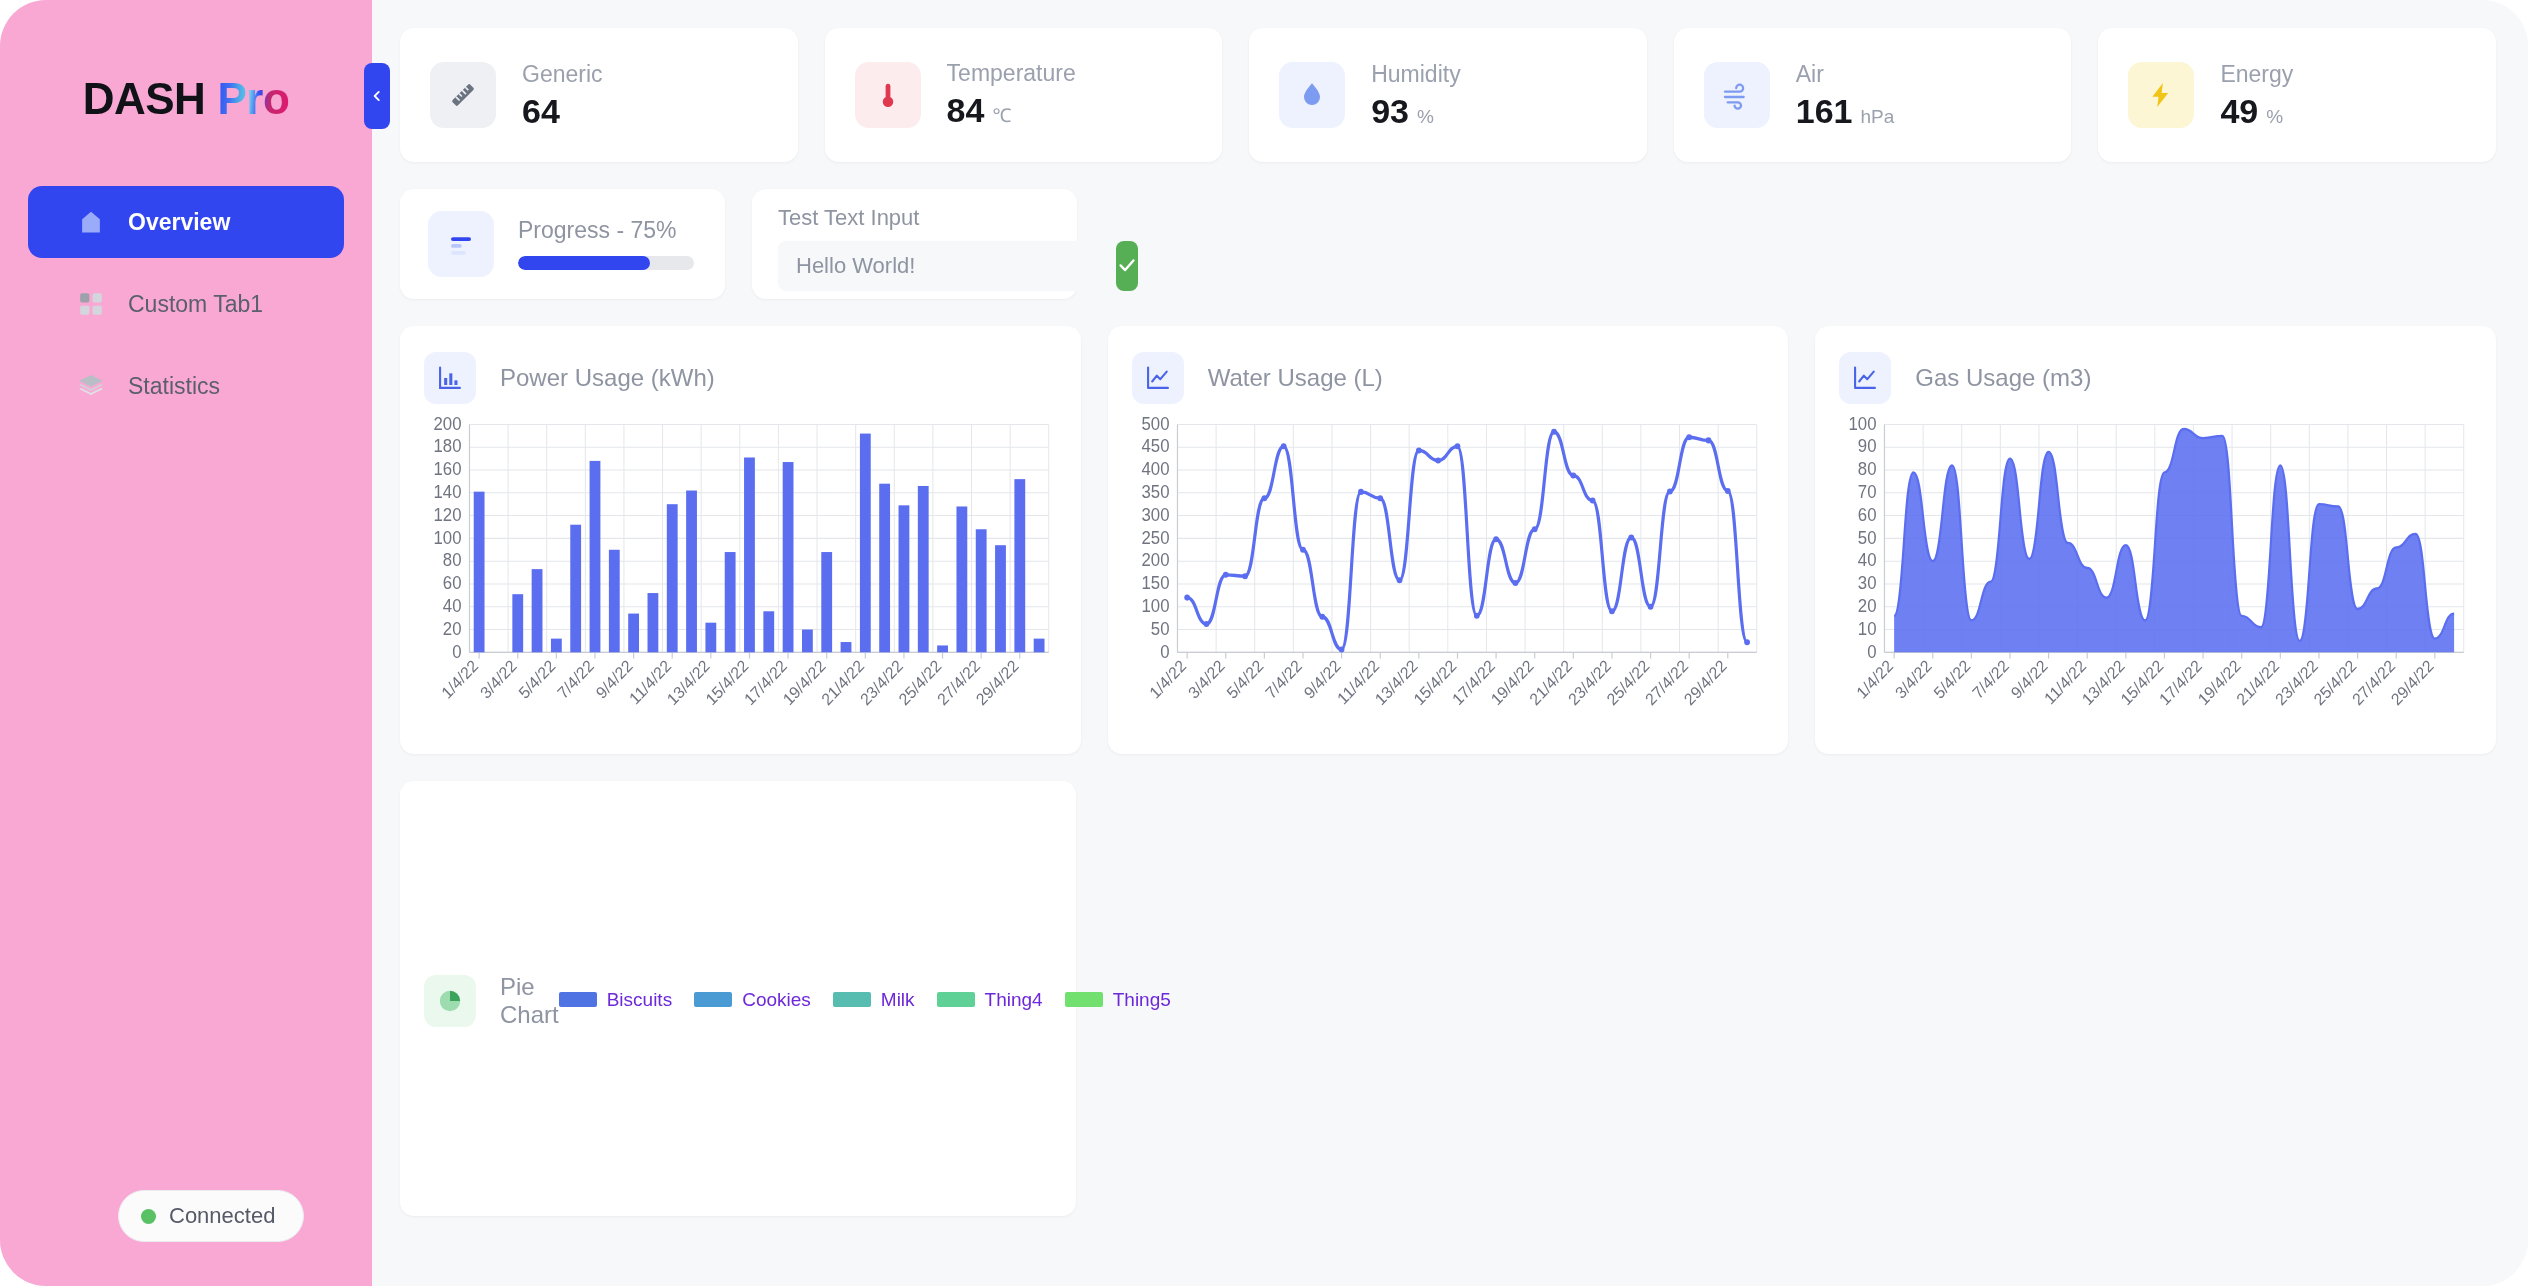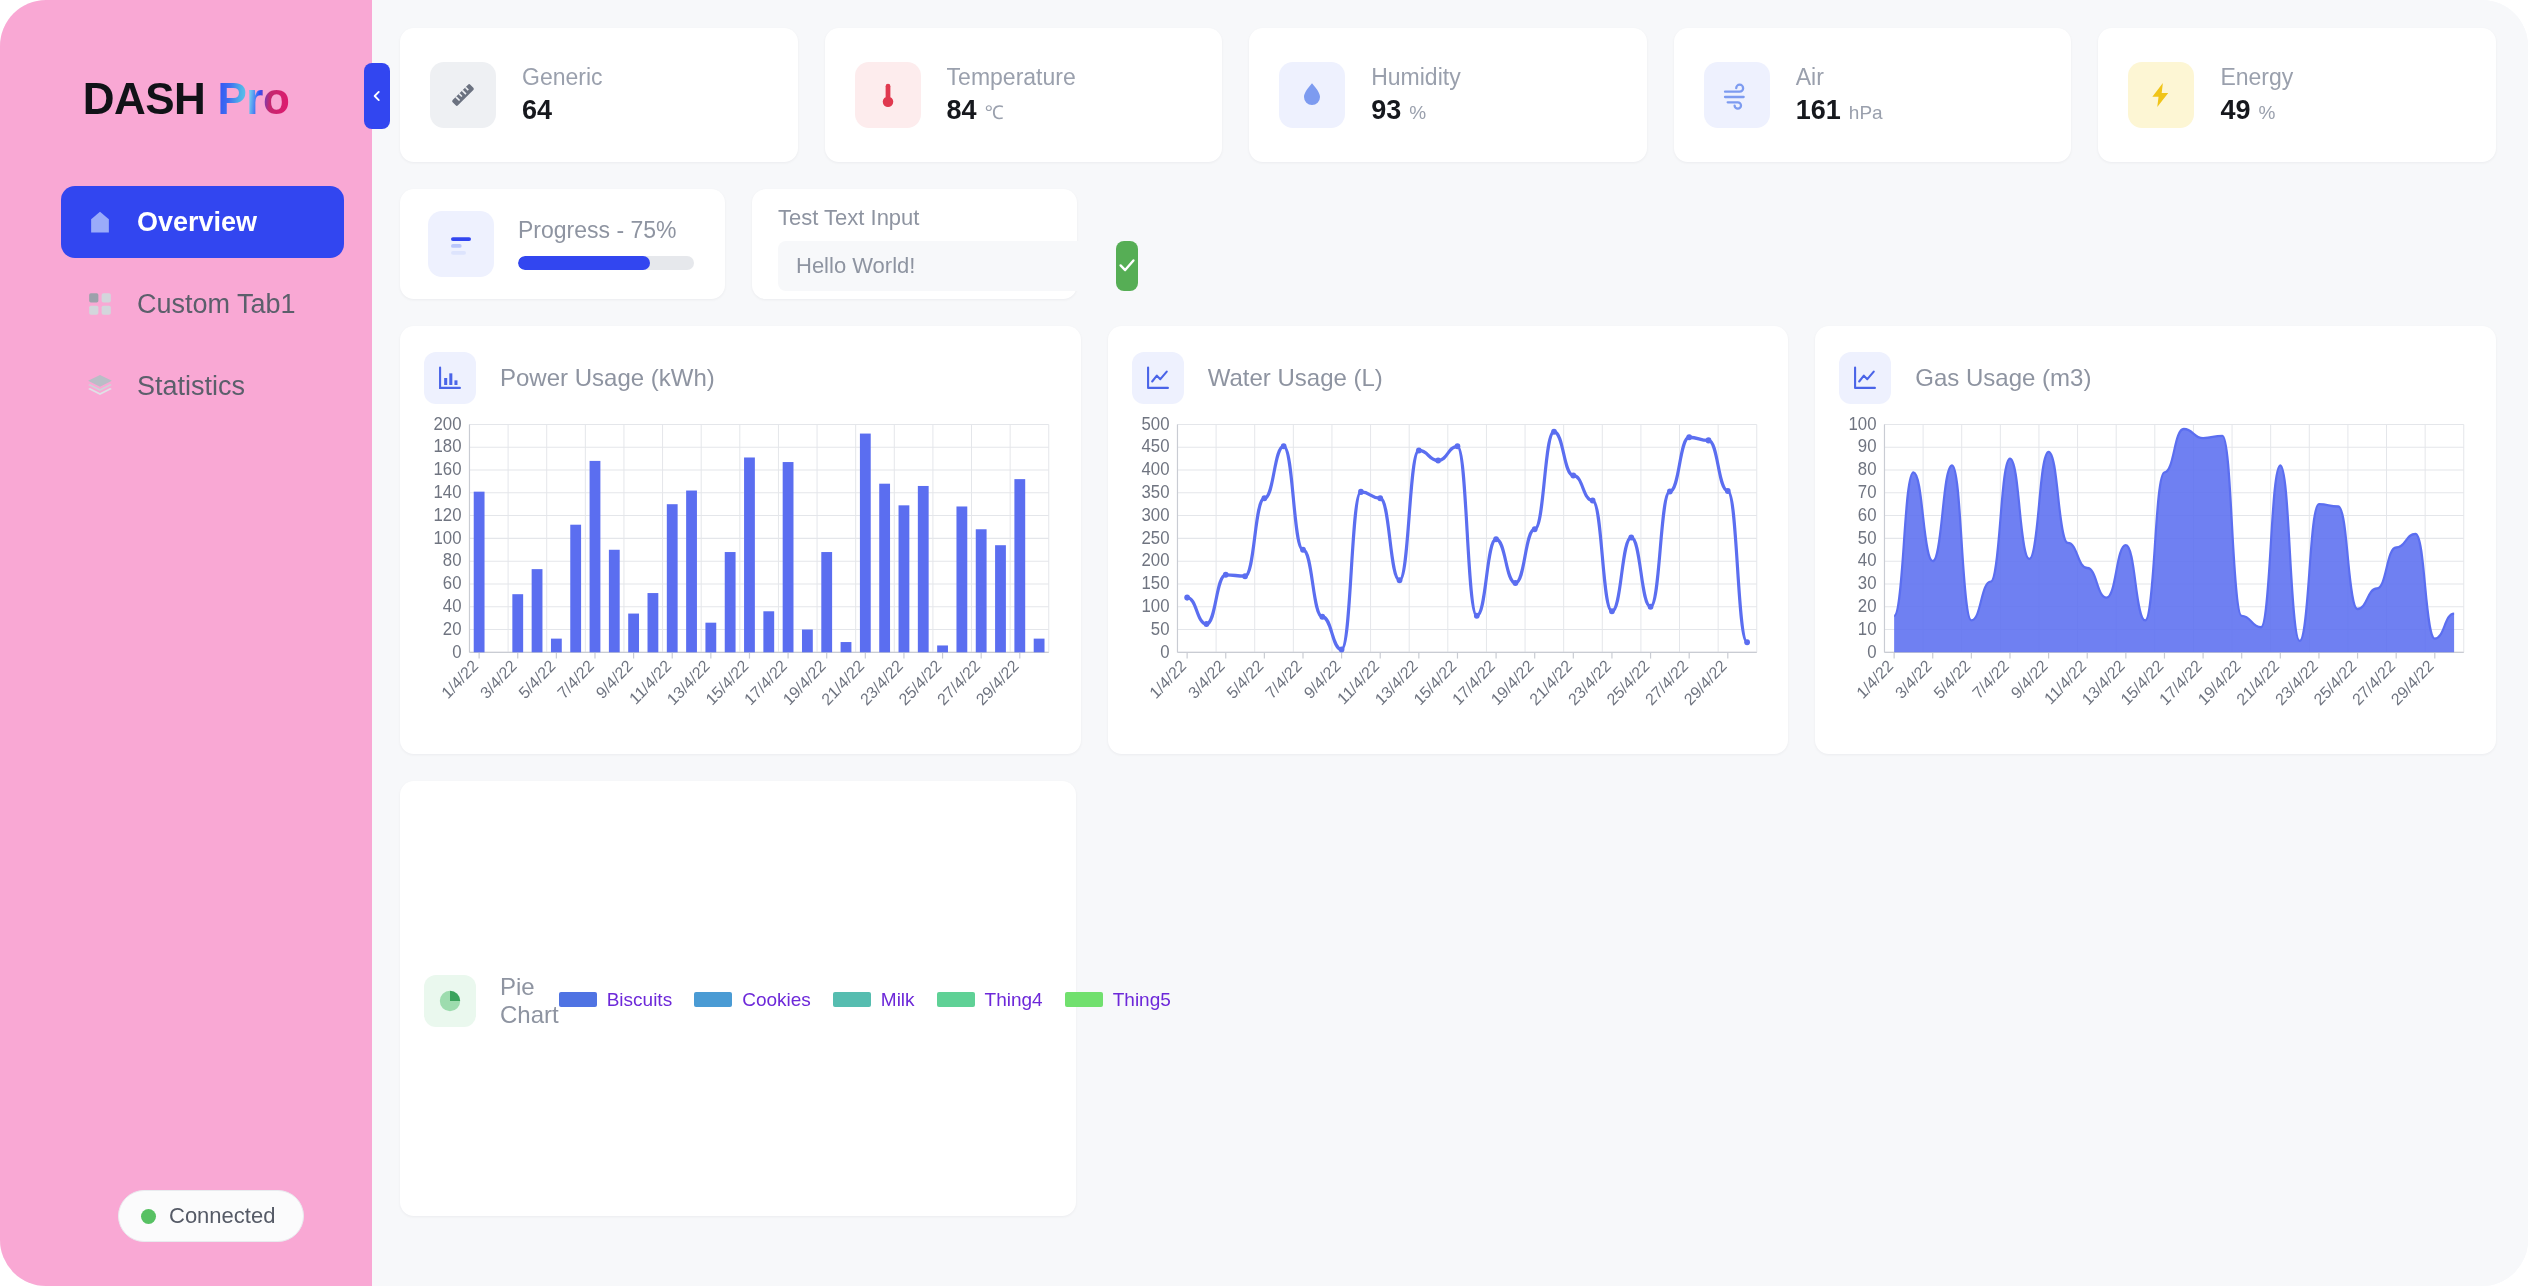--- a/index.html
+++ b/index.html
@@ -35,25 +35,24 @@
   .logo .dash { color: #111217; }
   .logo .pro {
     background-image: linear-gradient(95deg,#2f4ff5 0%,#3f6ff0 18%,#4fb3e8 34%,#6fc4ef 46%,#2f4ff5 58%,#c3286f 72%,#e2186e 100%);
     -webkit-background-clip: text; background-clip: text;
     color: transparent; -webkit-text-fill-color: transparent;
     margin-left: 12px;
   }
   .nav { padding: 0 28px; display: flex; flex-direction: column; gap: 10px; }
   .nav-item {
     display: flex; align-items: center; gap: 22px;
-    height: 72px; padding: 0 24px;
+    height: 72px; padding: 0 48px;
     border-radius: 14px;
-    color: #5b5f6b; font-size: 27px; font-weight: 400;
+    color: #5b5f6b; font-size: 23px; font-weight: 400;
     cursor: pointer;
-    margin-left: 33px;
   }
   .nav-item.active {
     background: #3246f0; color: #ffffff; font-weight: 700;
   }
   .nav-ico { width: 30px; height: 30px; display:flex; align-items:center; justify-content:center; flex:0 0 30px;}
   .nav-ico svg { display:block; }
   .spacer { flex: 1 1 auto; }
   .conn-wrap { padding: 0 0 44px 118px; }
   .conn-badge {
     display: inline-flex; align-items: center; gap: 13px;
@@ -86,21 +85,21 @@
     box-shadow: 0 1px 3px rgba(20,24,40,.05);
   }
   .stat-card { flex: 1 1 0; height: 134px; display: flex; align-items: center; padding: 0 30px; gap: 26px; }
   .stat-ico {
     width: 66px; height: 66px; border-radius: 14px; flex: 0 0 66px;
     display: flex; align-items: center; justify-content: center;
   }
   .stat-txt { display: flex; flex-direction: column; gap: 8px; }
   .stat-label { font-size: 23px; color: #9aa0ad; font-weight: 400; line-height: 1; }
   .stat-valrow { display: flex; align-items: baseline; gap: 8px; }
-  .stat-value { font-size: 27px; color: #16181d; font-weight: 700; line-height: 1; }
+  .stat-value { font-size: 34px; color: #16181d; font-weight: 700; line-height: 1; }
   .stat-unit { font-size: 19px; color: #9aa0ad; font-weight: 400; }
   .stat-value.msg { font-size: 27px; }
 
   .second-row { display: flex; gap: 27px; margin-top: 27px; }
   .progress-card { width: 325px; height: 110px; display: flex; align-items: center; padding: 0 28px; gap: 24px; }
   .prog-texts { display: flex; flex-direction: column; gap: 14px; flex: 1 1 auto; }
   .prog-label { font-size: 23px; color: #8e94a1; line-height: 1; }
   .prog-track { height: 14px; background: #e6e8ec; border-radius: 8px; width: 176px; overflow: hidden; }
   .prog-fill { height: 100%; background: #3246f0; border-radius: 8px; }
   .input-card { width: 325px; height: 110px; padding: 18px 26px 0 26px; display: flex; flex-direction: column; gap: 12px; }

